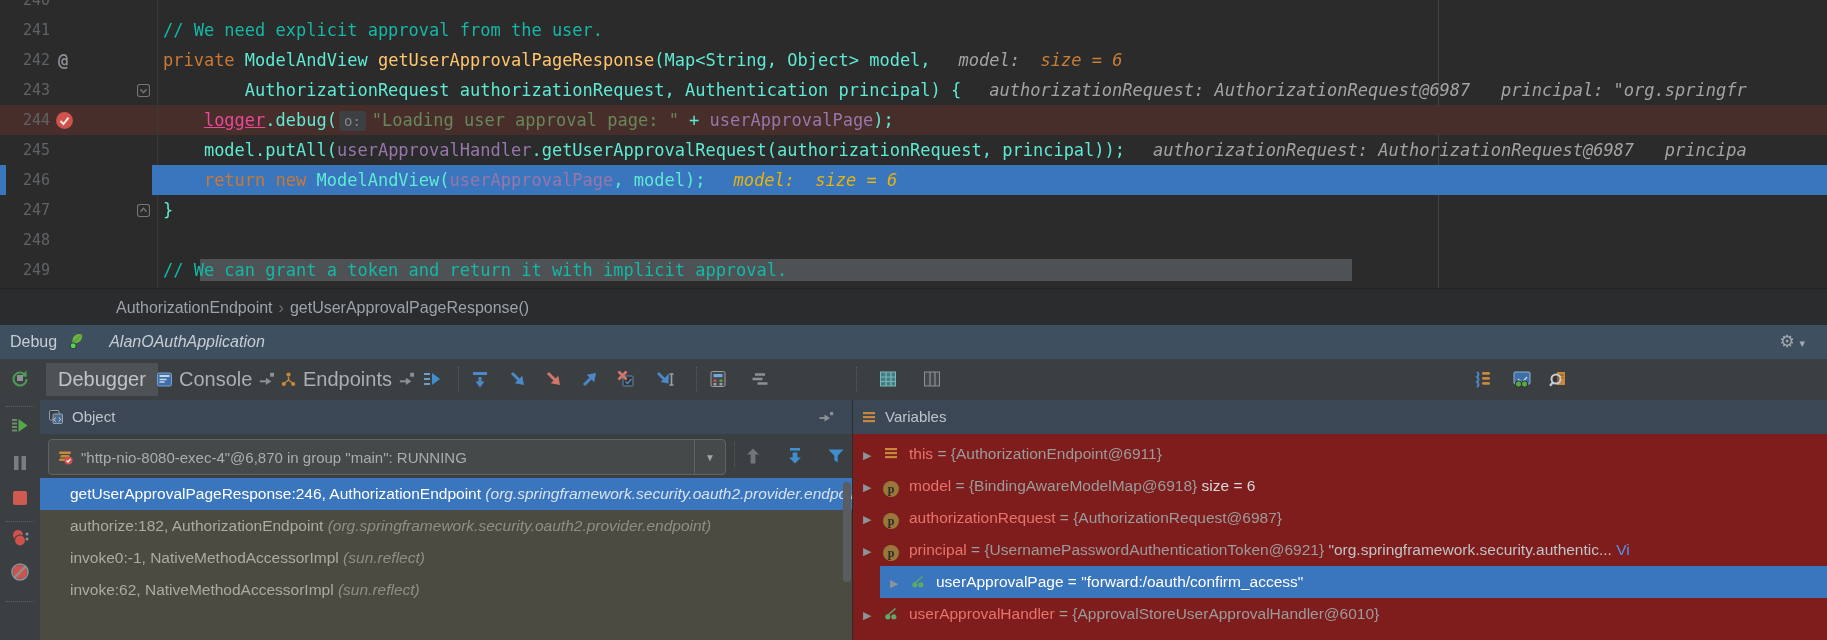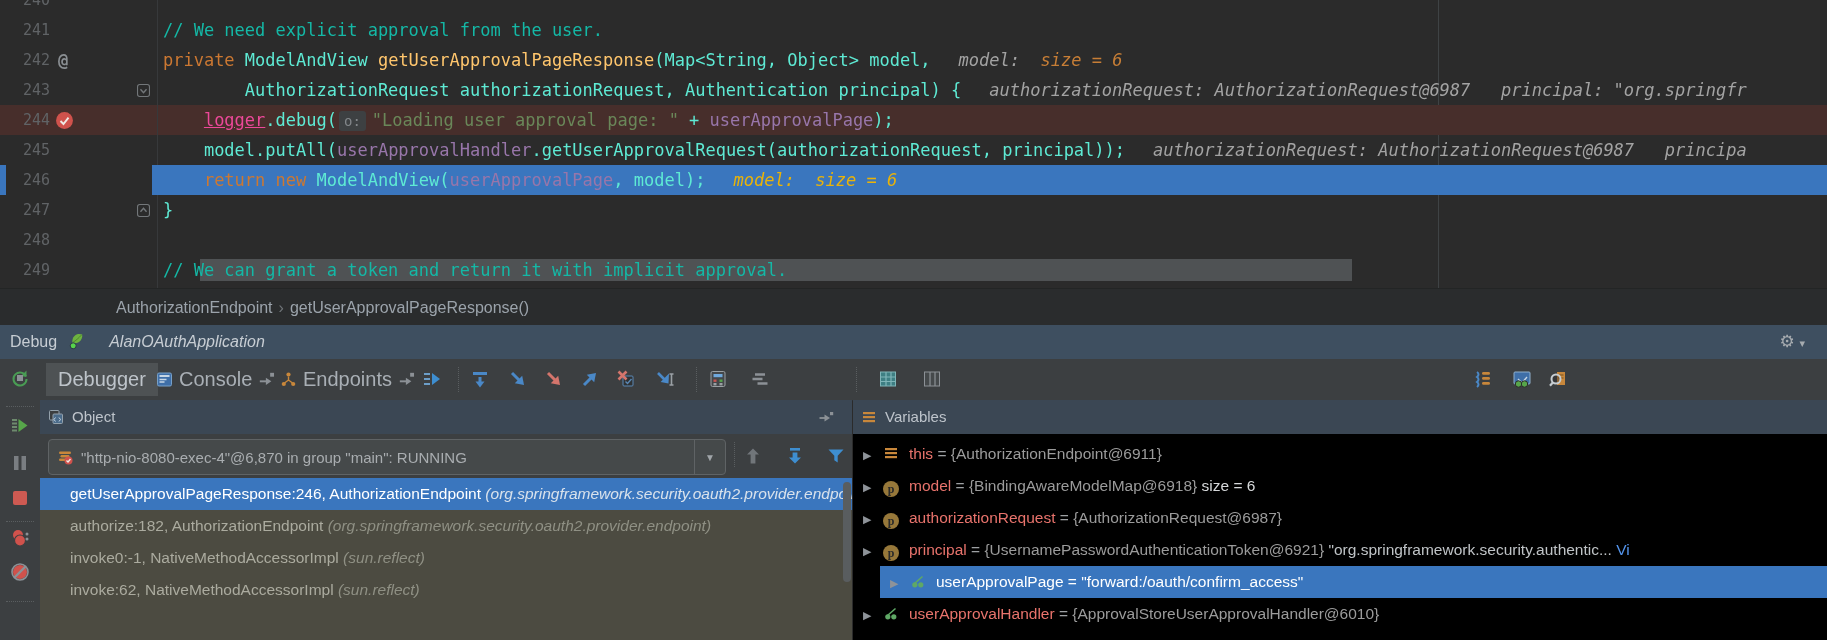--- a/index.html
+++ b/index.html
@@ -74,21 +74,21 @@
                 justify-content:center;color:#A0A5A9;font-size:10px;flex:none;}
   .ftb-ic{position:absolute;top:12px;width:20px;height:20px;cursor:pointer;}
   #frames-rows{position:absolute;left:40px;top:478px;width:812px;height:162px;background:#4C4B41;overflow:hidden;}
   .frow{height:32px;line-height:32px;padding-left:30px;font-size:15.5px;white-space:nowrap;
         overflow:hidden;cursor:pointer;color:#ABAB9F;}
   .frow .floc{font-style:italic;color:#8F9084;}
   .frow.sel{background:#3A76BE;color:#FFFFFF;}
   .frow.sel .floc{color:#D9E2EC;}
   #frames-scroll{position:absolute;left:843px;top:482px;width:8px;height:100px;background:#595D5F;
                  border-radius:4px;cursor:pointer;}
-  #vars-panel{position:absolute;left:853px;top:434px;width:974px;height:206px;background:#000000;overflow:hidden;}
+  #vars-panel{position:absolute;left:853px;top:434px;width:974px;height:206px;background:#7f1d1d;overflow:hidden;}
   #vars-rows{position:absolute;left:0;top:4px;width:974px;}
   .vrow{height:32px;line-height:32px;font-size:15.5px;white-space:nowrap;overflow:hidden;cursor:pointer;}
   .vrow.sel{background:#3A76BE;margin-left:27px;}
   .varrow{display:inline-block;width:14px;margin-left:10px;color:#8E9399;font-size:11px;cursor:pointer;}
   .vicon{display:inline-block;width:18px;height:16px;vertical-align:-2px;margin:0 8px 0 6px;}
   .vicon svg{width:16px;height:16px;}
   .p-ic{display:inline-block;width:16px;height:16px;line-height:16px;border-radius:50%;background:#97783A;
         color:#2B2B2B;font-size:12px;font-weight:bold;text-align:center;font-family:"Liberation Serif",serif;}
   .vname{color:#E8736C;}
   .vp-eq{color:#9DA0A3;} .vp-ref{color:#9B9B9B;} .vp-str{color:#BFC3C6;}

